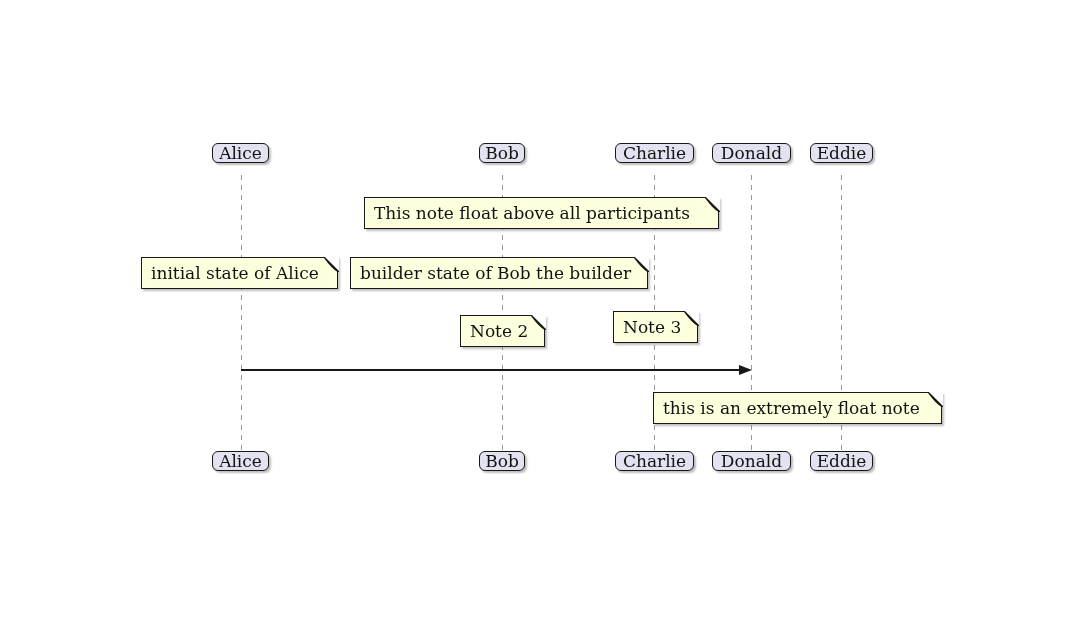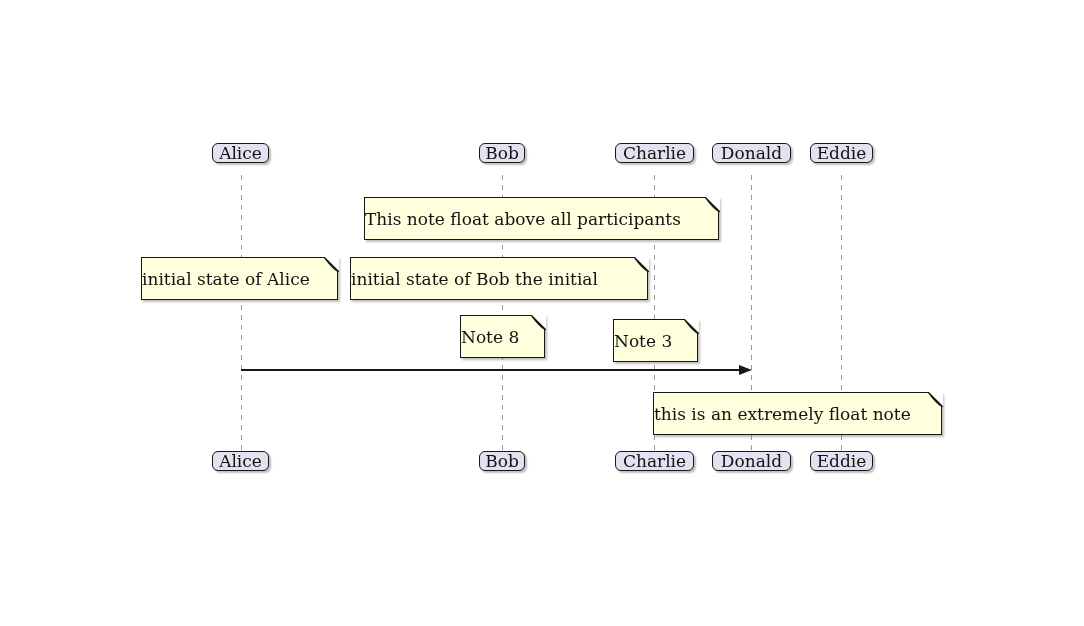--- a/index.html
+++ b/index.html
@@ -37,27 +37,28 @@
     top: 175px;
     height: 276px;
     width: 1px;
     background: repeating-linear-gradient(
       to bottom, #999999 0px, #999999 5px,
       transparent 5px, transparent 10px);
     z-index: 1;
   }
   .note {
     position: absolute;
-    height: 43px;
+    height: 32px;
     box-sizing: border-box;
     background: #FEFFDD;
     border: 1.5px solid #181818;
     display: flex;
     align-items: center;
     justify-content: flex-start;
+    padding-left: 9px;
     font-size: 17px;
     white-space: nowrap;
     box-shadow: 2px 2px 2px rgba(110,110,110,0.45);
     z-index: 5;
   }
   .fold {
     position: absolute;
     top: -1.5px;
     right: -1.5px;
     width: 15px;
@@ -136,37 +137,37 @@
 
   <div class="note" style="left:141px; top:257px; width:197px">
     <span>initial state of Alice</span>
     <svg class="fold" viewBox="0 0 15 15">
       <path d="M0 0 L15 0 L15 15 Z" fill="#ffffff"></path>
       <path d="M0 0 Q9 12.5 15 15 L0 0 Z" fill="#FEFFDD" stroke="#181818" stroke-width="1.3"></path>
     </svg>
   </div>
 
   <div class="note" style="left:350px; top:257px; width:298px">
-    <span>initial state of Bob the initial</span>
+    <span>builder state of Bob the builder</span>
     <svg class="fold" viewBox="0 0 15 15">
       <path d="M0 0 L15 0 L15 15 Z" fill="#ffffff"></path>
       <path d="M0 0 Q9 12.5 15 15 L0 0 Z" fill="#FEFFDD" stroke="#181818" stroke-width="1.3"></path>
     </svg>
   </div>
 
 
   <div class="note" style="left:460px; top:315px; width:85px">
-    <span>Note 8</span>
+    <span>Note 2</span>
     <svg class="fold" viewBox="0 0 15 15">
       <path d="M0 0 L15 0 L15 15 Z" fill="#ffffff"></path>
       <path d="M0 0 Q9 12.5 15 15 L0 0 Z" fill="#FEFFDD" stroke="#181818" stroke-width="1.3"></path>
     </svg>
   </div>
 
-  <div class="note" style="left:613px; top:319px; width:85px">
+  <div class="note" style="left:613px; top:311px; width:85px">
     <span>Note 3</span>
     <svg class="fold" viewBox="0 0 15 15">
       <path d="M0 0 L15 0 L15 15 Z" fill="#ffffff"></path>
       <path d="M0 0 Q9 12.5 15 15 L0 0 Z" fill="#FEFFDD" stroke="#181818" stroke-width="1.3"></path>
     </svg>
   </div>
 
   <div class="note" style="left:653px; top:392px; width:289px">
     <span>this is an extremely float note</span>
     <svg class="fold" viewBox="0 0 15 15">

